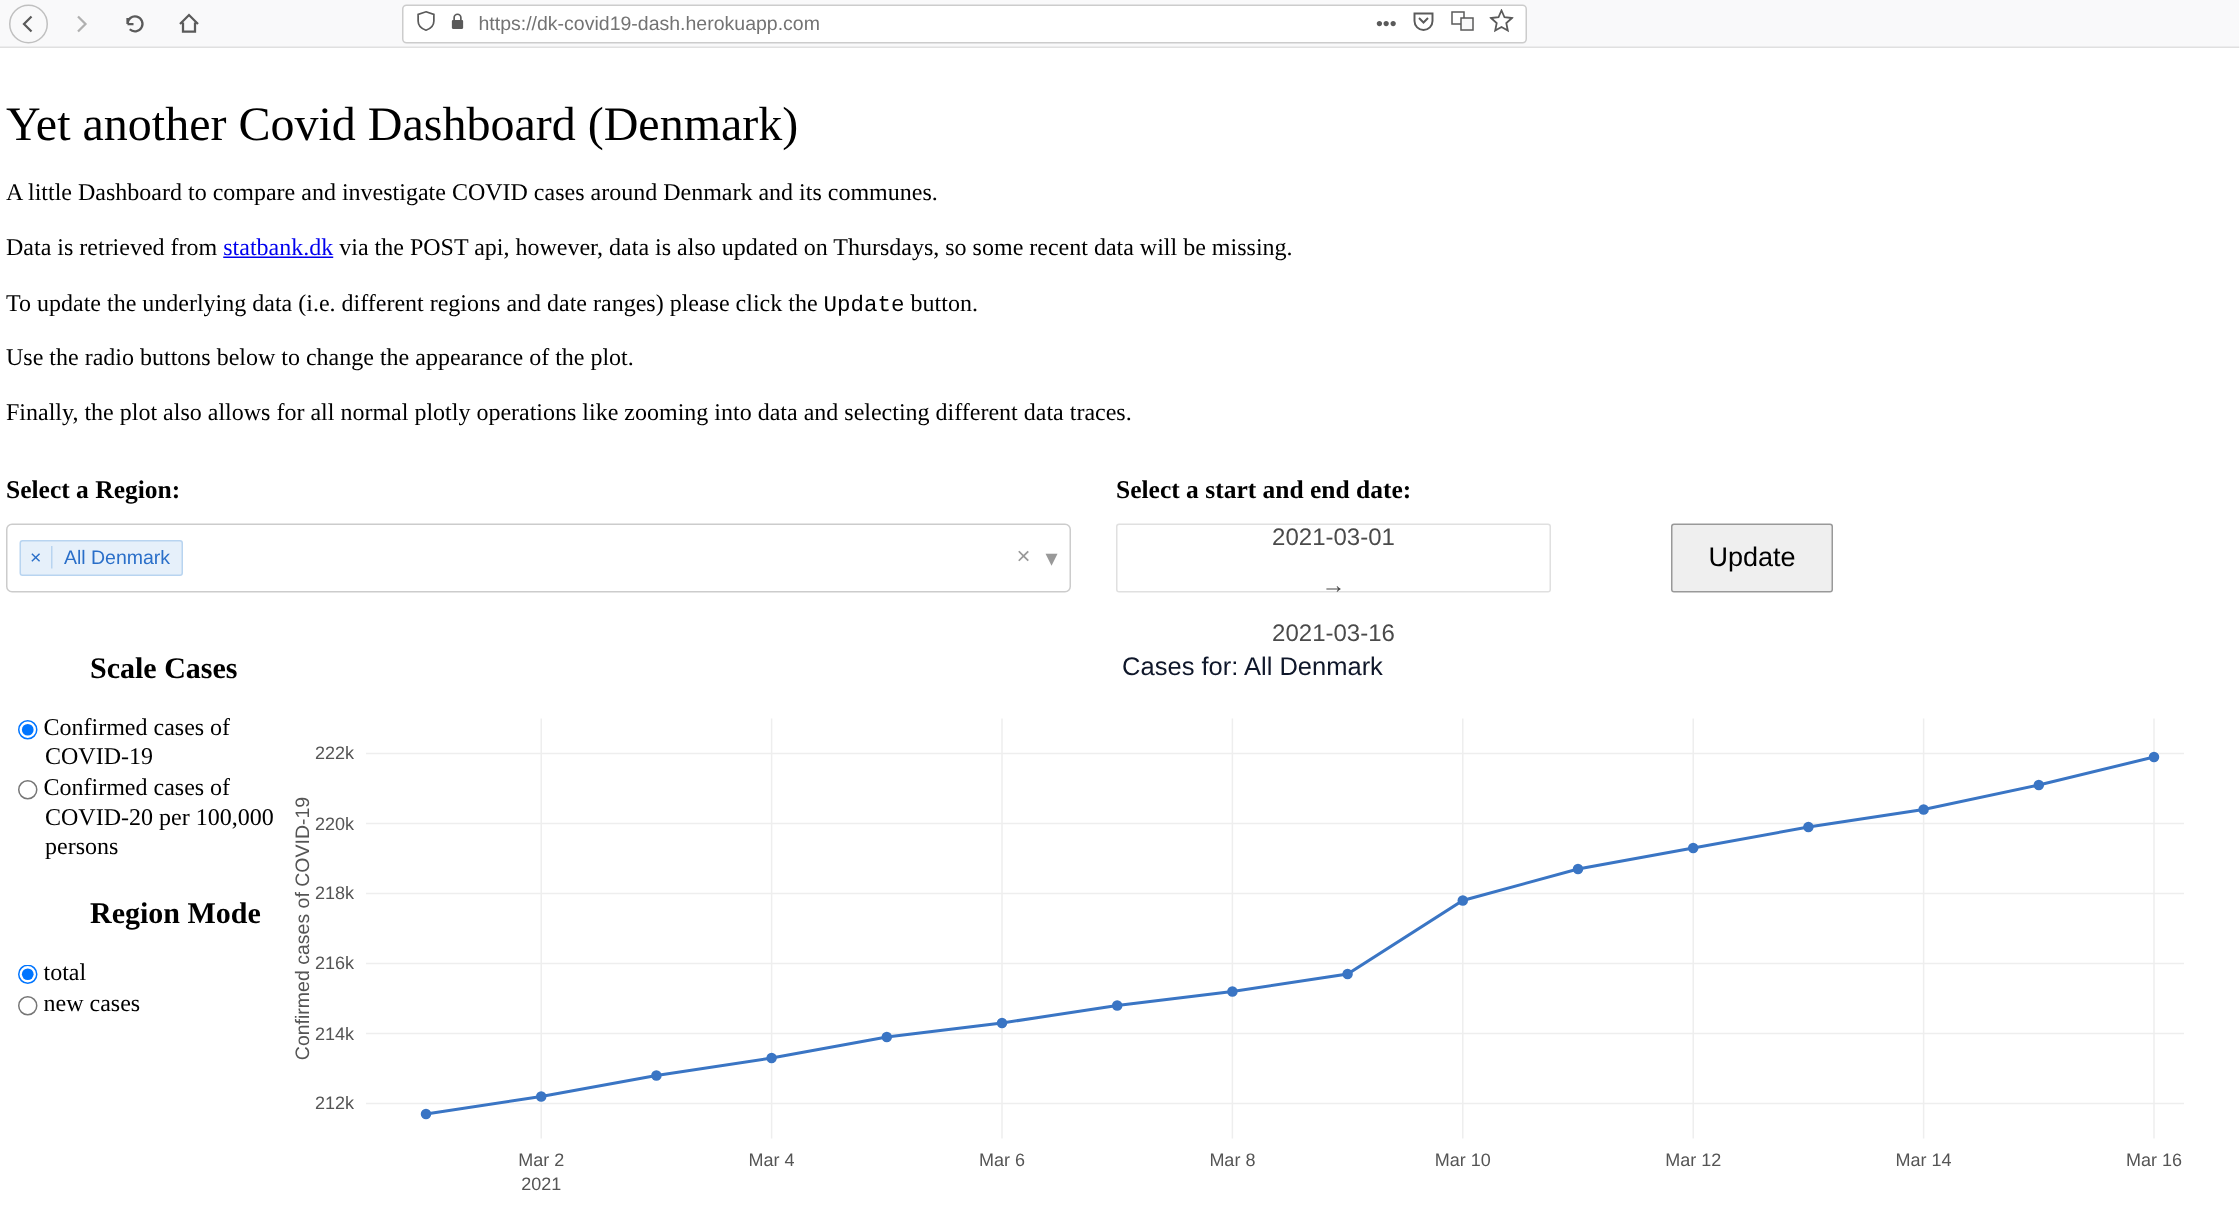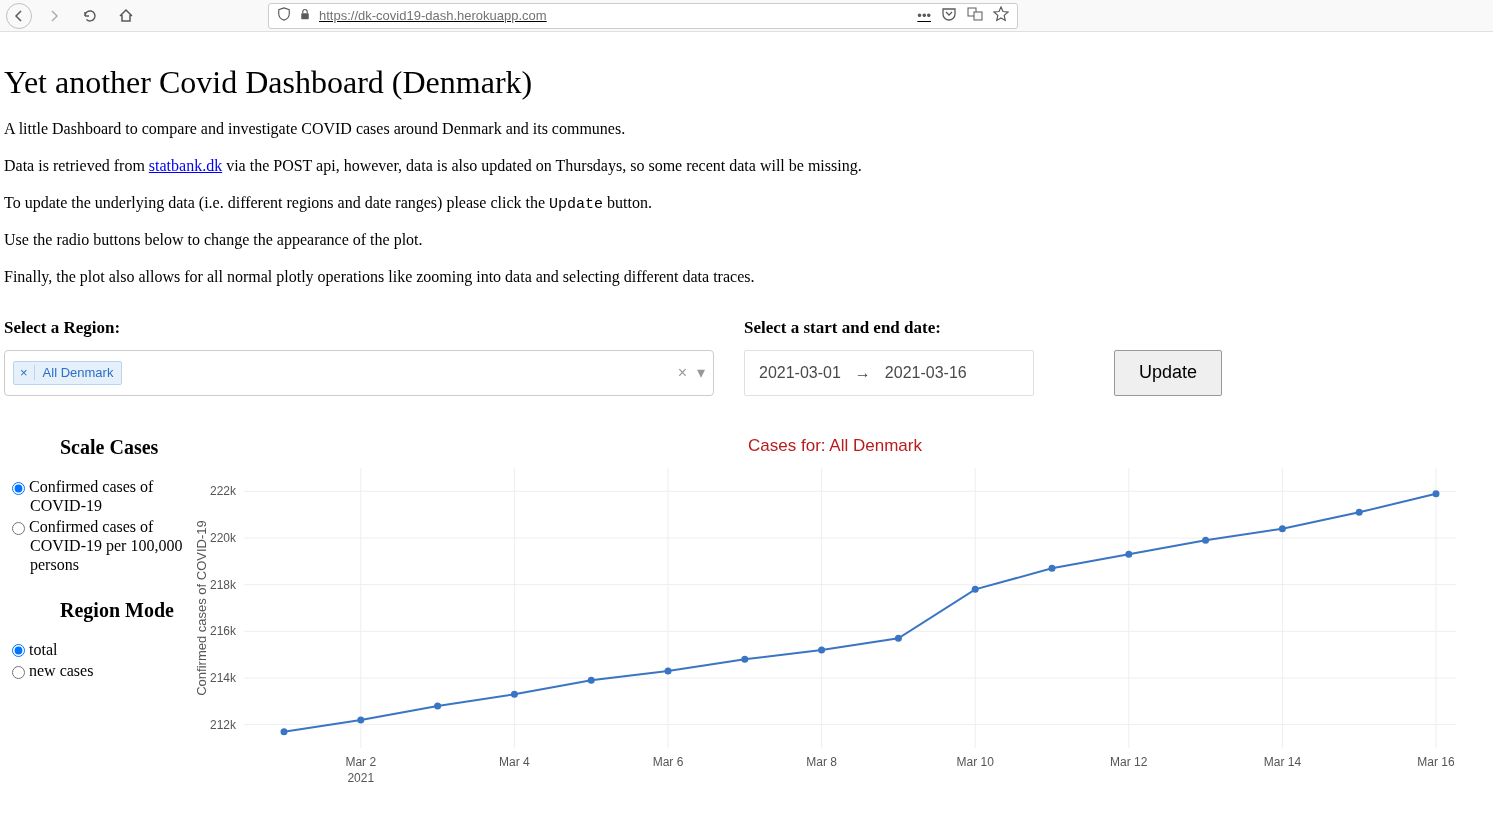--- a/index.html
+++ b/index.html
@@ -16,21 +16,20 @@
     .browser-bar {
       height: 32px;
       background: #f9f9fa;
       border-bottom: 1px solid #e0e0e0;
       display: flex;
       align-items: center;
       padding: 0 6px;
       gap: 8px;
       font-family: Arial, sans-serif;
       font-size: 13px;
-      text-decoration: underline;
     }
     .nav-btn {
       width: 28px;
       height: 28px;
       display: flex;
       align-items: center;
       justify-content: center;
       color: #5a5a5a;
       border-radius: 4px;
     }
@@ -144,20 +143,21 @@
       border-radius: 2px;
       height: 46px;
       display: flex;
       align-items: center;
       padding: 0 14px;
       gap: 14px;
       font-family: Arial, sans-serif;
       font-size: 16px;
       color: #4a4a4a;
       width: 290px;
+      flex-direction: column;
     }
     .update-btn {
       height: 46px;
       padding: 0 24px;
       border: 1px solid #999;
       background: #efefef;
       font-family: Arial, sans-serif;
       font-size: 18px;
       cursor: pointer;
       border-radius: 2px;
@@ -194,22 +194,22 @@
       vertical-align: middle;
     }
     
     .chart-area {
       flex: 1;
       font-family: Arial, sans-serif;
     }
     .chart-title {
       text-align: center;
       font-size: 17px;
-      color: #b91c1c;
-      margin-bottom: 2px;
+      color: #0f172a;
+      margin-bottom: 14px;
     }
     .chart-svg {
       width: 100%;
       height: 340px;
     }
     .data-line {
       stroke: #3a75c4;
       stroke-width: 2;
       fill: none;
     }
@@ -326,21 +326,21 @@
   </div>
 
   <div class="lower">
     <div class="sidebar">
       <h3>Scale Cases</h3>
       <div class="radio-group">
         <label class="radio-item">
           <input type="radio" name="scale" checked="" style=""><span>Confirmed cases of COVID-19</span>
         </label>
         <label class="radio-item">
-          <input type="radio" name="scale" style=""><span>Confirmed cases of COVID-19 per 100,000 persons</span>
+          <input type="radio" name="scale" style=""><span>Confirmed cases of COVID-20 per 100,000 persons</span>
         </label>
       </div>
 
       <h3>Region Mode</h3>
       <div class="radio-group">
         <label class="radio-item">
           <input type="radio" name="display" checked="" style=""><span>total</span>
         </label>
         <label class="radio-item">
           <input type="radio" name="display" style=""><span>new cases</span>

